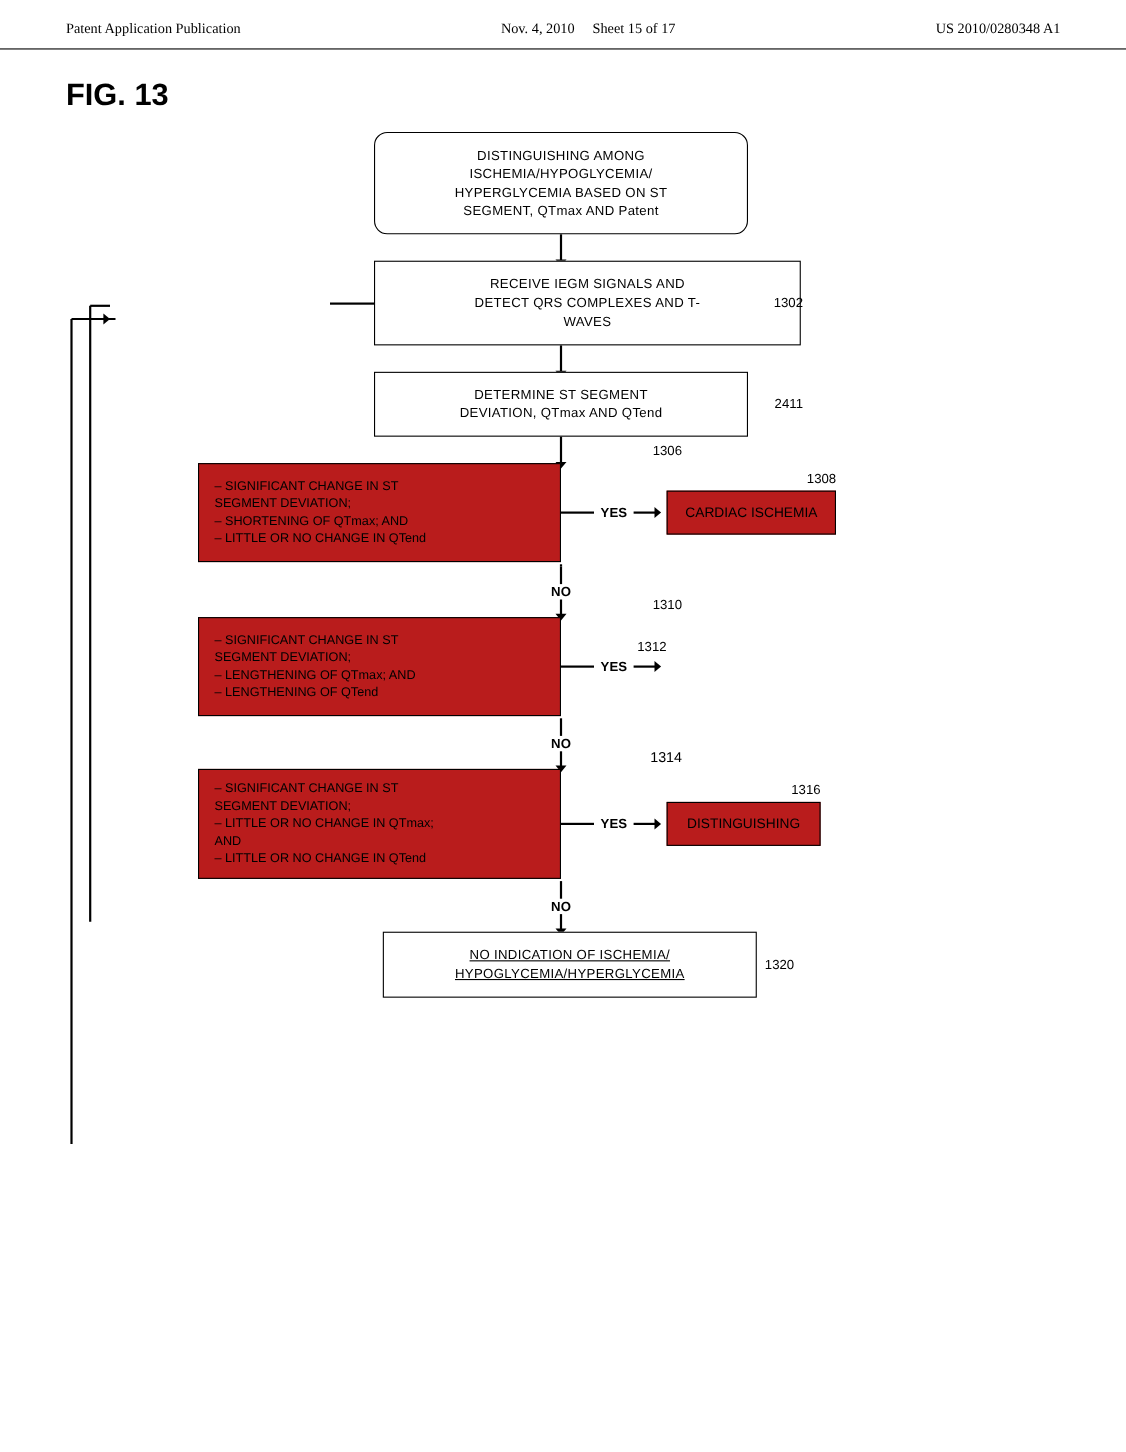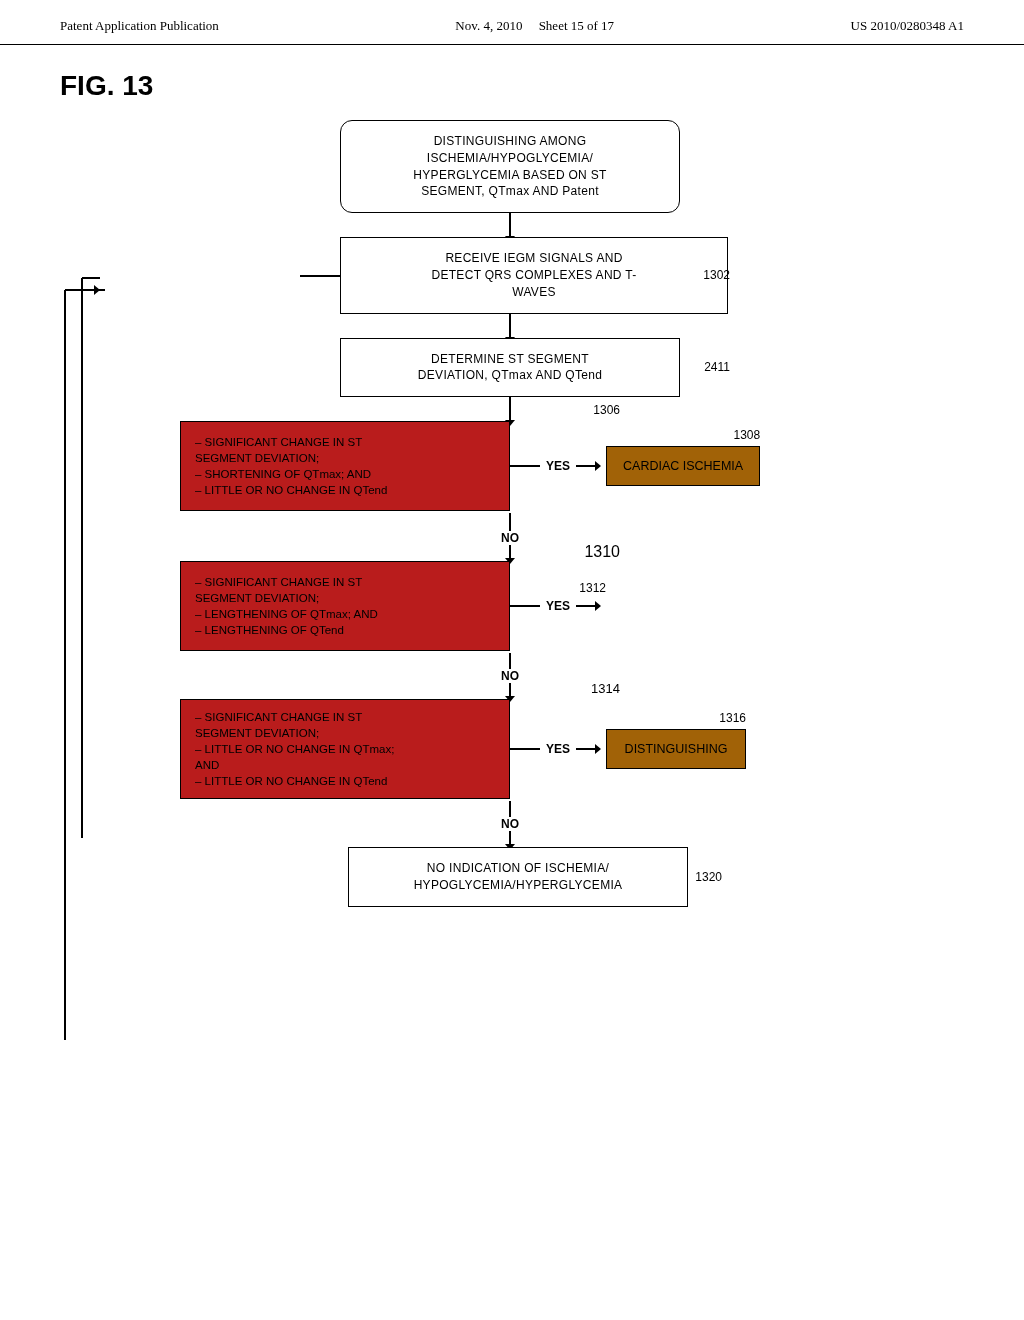--- a/index.html
+++ b/index.html
@@ -73,21 +73,21 @@
       justify-content: center;
       line-height: 1.4;
     }
 
     .outcome-box {
       border: 1.5px solid #000;
       font-size: 12.5px;
       font-family: Arial, sans-serif;
       font-weight: normal;
       padding: 12px 16px;
-      background: #a16207;
+      background: #b91c1c;
       min-width: 130px;
       text-align: center;
     }
 
     
     .main-col {
       display: flex;
       flex-direction: column;
       align-items: center;
     }
@@ -209,21 +209,21 @@
       </div>
       <div style="display:flex; align-items:center; position:relative;">
         <div style="height:2px; width:30px; background:#000;"></div>
         <span style="font-size:12px; font-family:Arial,sans-serif; font-weight:bold; margin:0 6px;">YES</span>
         <div style="height:2px; width:20px; background:#000; position:relative;">
           <div style="position:absolute; right:-5px; top:50%; transform:translateY(-50%); border-top:5px solid transparent; border-bottom:5px solid transparent; border-left:6px solid #000;"></div>
         </div>
         <div style="width:10px;"></div>
         <span style="position:absolute; top:-18px; right:0px; font-size:12px; font-family:Arial,sans-serif;">1312</span>
       </div>
-      <span style="position:absolute; right:220px; top:-18px; font-size:16px; font-family:Arial,sans-serif;">1310</span>
+      <span style="position:absolute; right:220px; top:-18px; font-size:12px; font-family:Arial,sans-serif;">1310</span>
     </div>
 
     <div style="width:330px; display:flex; flex-direction:column; align-items:center; margin: 2px 0;">
       <div style="height:16px; width:2px; background:#000;"></div>
       <span style="font-size:12px; font-family:Arial,sans-serif; font-weight:bold;">NO</span>
       <div style="height:14px; width:2px; background:#000; position:relative;">
         <div style="position:absolute; bottom:-5px; left:50%; transform:translateX(-50%); border-left:5px solid transparent; border-right:5px solid transparent; border-top:6px solid #000;"></div>
       </div>
     </div>
 
@@ -251,21 +251,21 @@
     </div>
 
     <div style="width:330px; display:flex; flex-direction:column; align-items:center; margin: 2px 0;">
       <div style="height:16px; width:2px; background:#000;"></div>
       <span style="font-size:12px; font-family:Arial,sans-serif; font-weight:bold;">NO</span>
       <div style="height:14px; width:2px; background:#000; position:relative;">
         <div style="position:absolute; bottom:-5px; left:50%; transform:translateX(-50%); border-left:5px solid transparent; border-right:5px solid transparent; border-top:6px solid #000;"></div>
       </div>
     </div>
 
-    <div style="position:relative; width:324px;">
+    <div style="position:relative; width:324px;text-decoration:underline;">
       <div class="box" style="width:340px; padding:12px 16px;">
         <span style="white-space:pre-line;">NO INDICATION OF ISCHEMIA/
 HYPOGLYCEMIA/HYPERGLYCEMIA</span>
       </div>
       <span class="num-label" style="right:-50px; top:50%; transform:translateY(-50%);">1320</span>
     </div>
 
   </div>
 
   <svg style="position:absolute; left:-50px; top:170px; width:55px; overflow:visible;" height="750">

